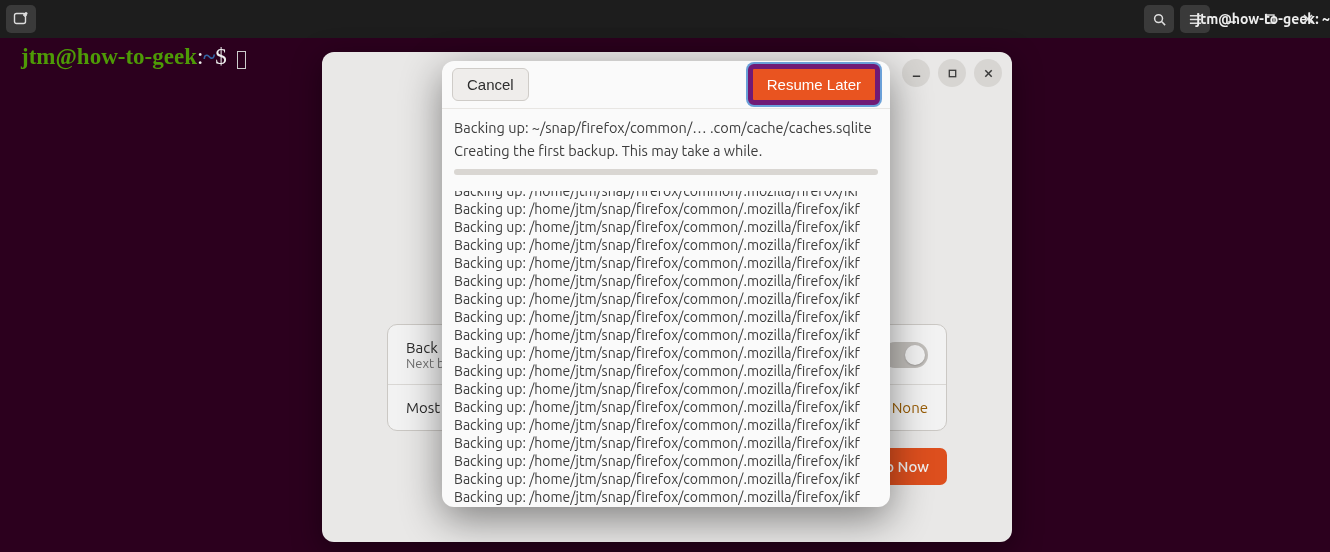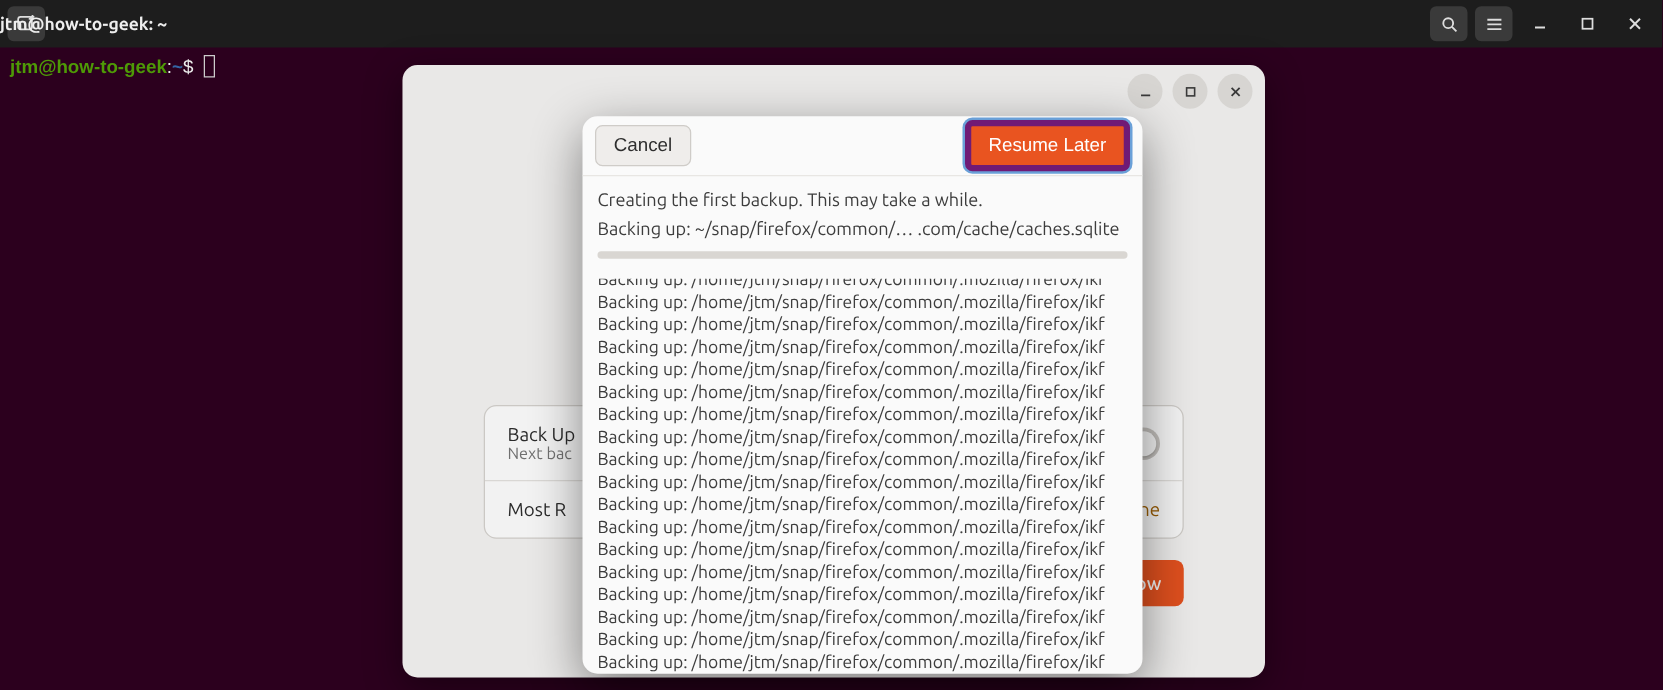--- a/index.html
+++ b/index.html
@@ -23,32 +23,32 @@
   }
   .titlebar-left { display: flex; align-items: center; gap: 4px; }
   .tb-btn {
     width: 30px; height: 28px;
     border-radius: 5px;
     background: #3a3a3a;
     display: inline-flex; align-items: center; justify-content: center;
     color: #eee;
   }
   .titlebar-title {
-    position: absolute; left: 0; right: 0; text-align: left;
+    position: absolute; left: 0; right: 0; text-align: right;
     font-weight: 600; color: #eee; pointer-events: none;
   }
   .titlebar-right {
     margin-left: auto;
     display: flex; align-items: center; gap: 6px;
   }
   
   .prompt {
-    padding: 6px 8px;
-    font-family: Liberation Sans, sans-serif;
-    font-size: 15px;
+    padding: 6px 21px;
+    font-family: Liberation Serif, serif;
+    font-size: 23px;
     color: #eee;
   }
   .prompt .userhost { color: #4e9a06; font-weight: bold; }
   .prompt .path { color: #3465a4; font-weight: bold; }
   .prompt .cursor {
     display: inline-block;
     width: 9px; height: 18px;
     border: 1px solid #ccc;
     vertical-align: text-bottom;
     margin-left: 4px;
@@ -113,27 +113,27 @@
     right: 65px; top: 396px;
     padding: 10px 18px;
     background: #e95420; color: #fff;
     border-radius: 7px;
     font-size: 15px; font-weight: 500;
   }
 
   
   .dialog {
     position: absolute;
-    left: 466px; top: 61px;
+    left: 442px; top: 61px;
     width: 448px;
     background: #fafafa;
     border-radius: 12px;
     box-shadow: 0 12px 40px rgba(0,0,0,.45);
     overflow: hidden;
-    display: flex; flex-direction: column; margin-top: 32px;
+    display: flex; flex-direction: column;
   }
   .dlg-header {
     height: 48px;
     display: flex; align-items: center;
     padding: 0 10px;
     position: relative;
     border-bottom: 1px solid #e8e6e3;
   }
   .dlg-title {
     position: absolute; left: 0; right: 0; text-align: center;
@@ -282,22 +282,22 @@
 
   <div class="deja-overlay"></div>
 </div>
 
 <div class="dialog">
   <div class="dlg-header">
     <button class="dlg-btn">Cancel</button>
     <button class="dlg-btn primary">Resume Later</button>
   </div>
   <div class="dlg-body">
+    <div class="dlg-line">Backing up: ~/snap/firefox/common/… .com/cache/caches.sqlite</div>
     <div class="dlg-line">Creating the first backup.  This may take a while.</div>
-    <div class="dlg-line">Backing up: ~/snap/firefox/common/… .com/cache/caches.sqlite</div>
     <div class="progress"></div>
   </div>
   <div class="log" id="log">
       <div class="log-line cut">Backing up: /home/jtm/snap/firefox/common/.mozilla/firefox/ikf</div>
       <div class="log-line">Backing up: /home/jtm/snap/firefox/common/.mozilla/firefox/ikf</div>
       <div class="log-line">Backing up: /home/jtm/snap/firefox/common/.mozilla/firefox/ikf</div>
       <div class="log-line">Backing up: /home/jtm/snap/firefox/common/.mozilla/firefox/ikf</div>
       <div class="log-line">Backing up: /home/jtm/snap/firefox/common/.mozilla/firefox/ikf</div>
       <div class="log-line">Backing up: /home/jtm/snap/firefox/common/.mozilla/firefox/ikf</div>
       <div class="log-line">Backing up: /home/jtm/snap/firefox/common/.mozilla/firefox/ikf</div>

